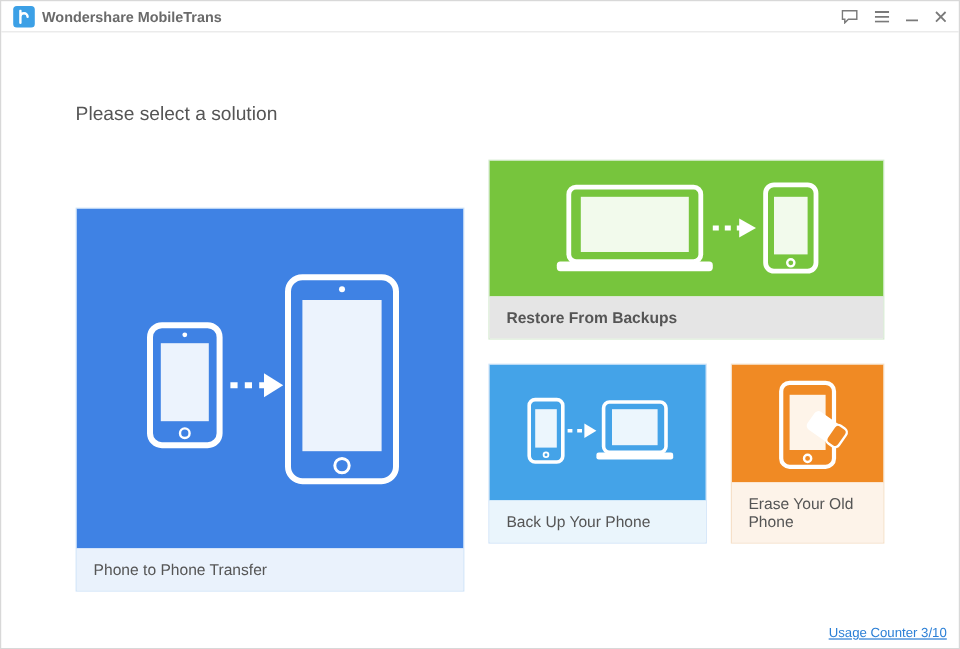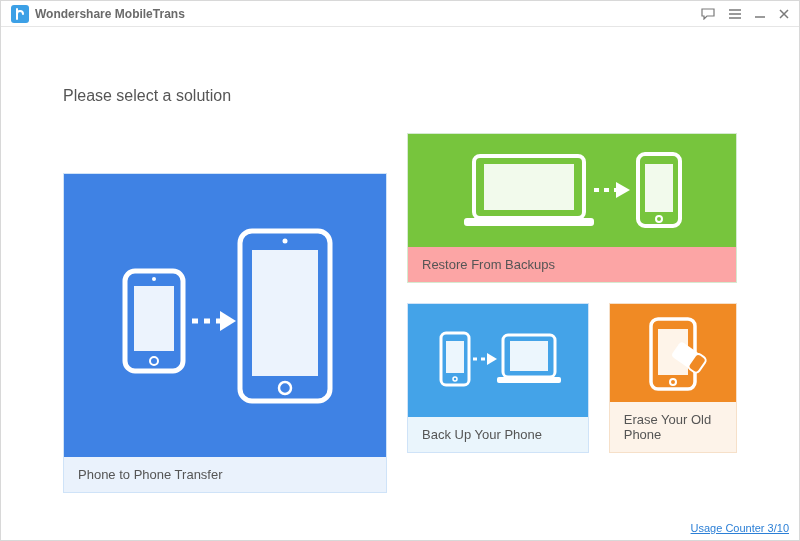--- a/index.html
+++ b/index.html
@@ -72,21 +72,21 @@
     font-size: 13px;
     color: #555;
   }
   
   .card-p2p { height: 320px; border-color: #cfe3f8; }
   .card-p2p .card-visual { background: #3f82e4; height: 280px; }
   .card-p2p .card-label { background: #eaf2fc; }
   
   .card-restore { height: 150px; border-color: #d5ead0; }
   .card-restore .card-visual { background: #77c53d; height: 115px; }
-  .card-restore .card-label { background: #fca5a5; }
+  .card-restore .card-label { background: #e5e5e5; font-weight: bold; }
   
   .row-bottom { display: flex; gap: 20px; }
   .card-backup { width: 187px; height: 150px; border-color: #cfe3f8; }
   .card-backup .card-visual { background: #44a3e8; height: 110px; }
   .card-backup .card-label { background: #eaf5fc; }
   .card-erase { width: 132px; height: 150px; border-color: #f6e0c9; }
   .card-erase .card-visual { background: #f08a24; height: 110px; }
   .card-erase .card-label { background: #fdf3e9; }
   .footer-link {
     position: absolute;

